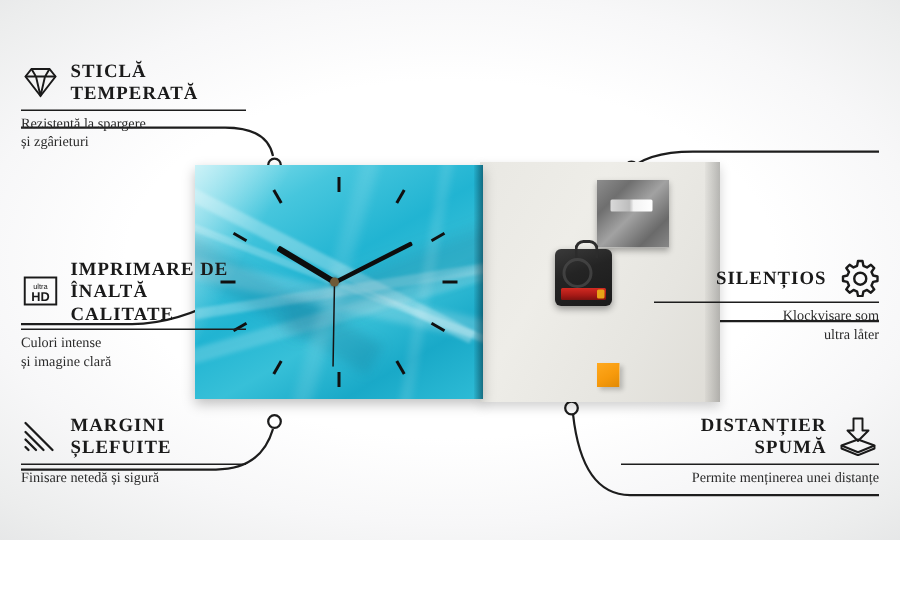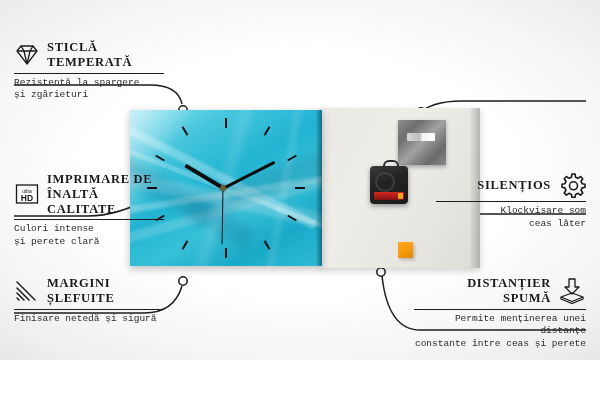--- a/index.html
+++ b/index.html
@@ -92,21 +92,21 @@
   
   .callout{position:absolute;}
   .co-head{display:flex;align-items:center;gap:7px;}
   .co-titles{
     font-family:"Liberation Serif", serif;
     font-size:12.5px;font-weight:bold;letter-spacing:.7px;
     color:#1a1a1a;line-height:1.18;text-transform:uppercase;
   }
   .co-rule{height:1px;background:#1d1d1d;margin-top:3px;}
   .co-sub{
-    font-family:Liberation Mono, monospace;
+    font-family:Liberation Serif, serif;
     font-size:9.5px;color:#2b2b2b;line-height:1.32;margin-top:3px;
   }
   .co-left .co-sub{text-align:left;}
   .co-right .co-head{justify-content:flex-end;}
   .co-right .co-titles{text-align:right;}
   .co-right .co-sub{text-align:right;}
   .icon{flex:0 0 auto;display:block;}
 
   svg.lines{position:absolute;left:0;top:0;width:600px;height:400px;pointer-events:none;}
 </style>
@@ -209,21 +209,21 @@
         <text x="13" y="18.5" font-family="Liberation Sans, sans-serif" font-size="8.5" font-weight="bold" text-anchor="middle" fill="#1a1a1a">HD</text>
       </svg>
       <div class="co-titles">
         <div>IMPRIMARE DE</div>
         <div>ÎNALTĂ CALITATE</div>
       </div>
     </div>
     <div class="co-rule"></div>
     <div class="co-sub">
       <div>Culori intense</div>
-      <div>și perete clară</div>
+      <div>și imagine clară</div>
     </div>
   </div>
 
   <div class="callout co-left" style="left:14px;top:276px;width:150px;">
     <div class="co-head">
       <svg class="icon" width="26" height="24" viewBox="0 0 26 24">
         <g stroke="#1a1a1a" stroke-width="1.5" stroke-linecap="round">
           <path d="M3 3 L21 21"></path>
           <path d="M3 9 L15 21"></path>
           <path d="M3 14 L10 21"></path>
@@ -250,38 +250,37 @@
       <svg class="icon" width="28" height="26" viewBox="0 0 28 26">
         <g fill="none" stroke="#1a1a1a" stroke-width="1.6" stroke-linejoin="round">
           <path d="M14 2 L17 2 L17.6 5.2 L20 6.3 L22.6 4.5 L24.8 6.7 L23 9.3 L24.1 11.7 L27 12.3 L27 15.3 L24.1 15.9 L23 18.3 L24.8 20.9 L22.6 23.1 L20 21.3 L17.6 22.4 L17 25.4 L14 25.4 L13.4 22.4 L11 21.3 L8.4 23.1 L6.2 20.9 L8 18.3 L6.9 15.9 L4 15.3 L4 12.3 L6.9 11.7 L8 9.3 L6.2 6.7 L8.4 4.5 L11 6.3 L13.4 5.2 Z"></path>
           <circle cx="15.5" cy="13.8" r="4"></circle>
         </g>
       </svg>
     </div>
     <div class="co-rule"></div>
     <div class="co-sub">
       <div>Klockvisare som</div>
-      <div>ceas låter</div>
+      <div>ultra låter</div>
     </div>
   </div>
 
   <div class="callout co-right" style="left:414px;top:276px;width:172px;">
     <div class="co-head">
       <div class="co-titles">
         <div>DISTANȚIER</div>
         <div>SPUMĂ</div>
       </div>
       <svg class="icon" width="28" height="26" viewBox="0 0 28 26">
         <g fill="none" stroke="#1a1a1a" stroke-width="1.3" stroke-linejoin="round">
           <path d="M11 1 L17 1 L17 9 L21 9 L14 16 L7 9 L11 9 Z"></path>
           <path d="M14 15 L25 19 L14 23.5 L3 19 Z"></path>
           <path d="M3 19 L3 21 L14 25.5 L25 21 L25 19"></path>
         </g>
       </svg>
     </div>
     <div class="co-rule"></div>
     <div class="co-sub">
       <div>Permite menținerea unei distanțe</div>
-      <div>constante între ceas și perete</div>
     </div>
   </div>
 
 </div>
 
 </body></html>

